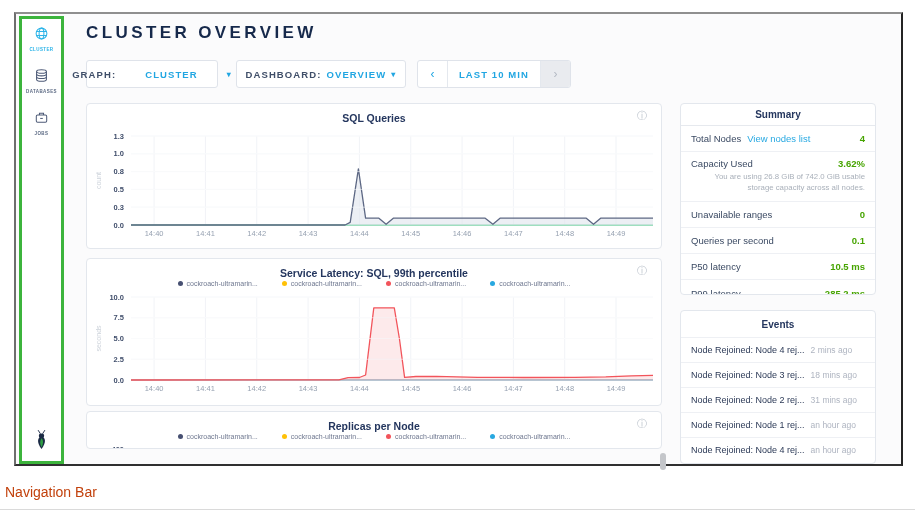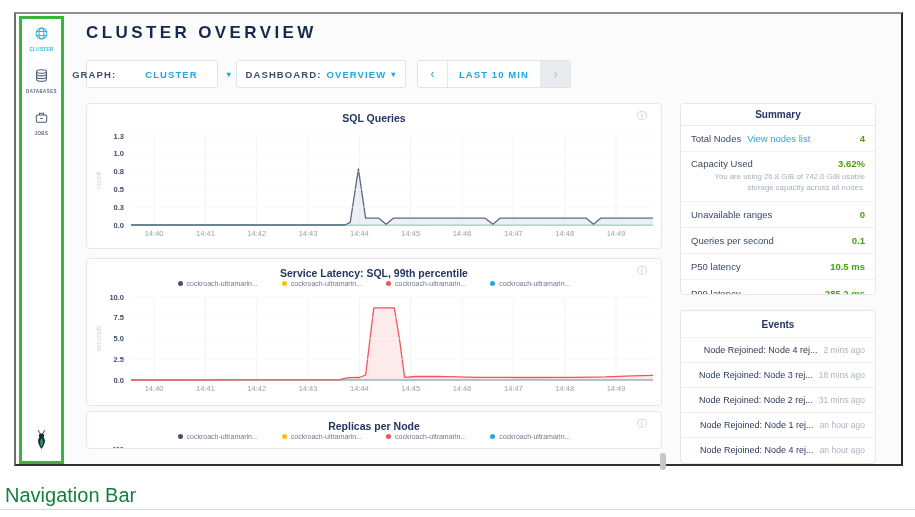--- a/index.html
+++ b/index.html
@@ -52,29 +52,29 @@
                  font-size:10px; font-weight:700; color:#24365e; border-bottom:1px solid #e6e9ee; }
   .sum-row { display:flex; align-items:center; justify-content:space-between; padding:0 10px;
              height:26px; border-bottom:1px solid #eef0f4; font-size:9.5px; color:#3b4a63; }
   .sum-row.tall { display:block; height:auto; padding:6px 10px 8px; }
   .sum-row.last { border-bottom:none; }
   .sum-row .line1 { display:flex; align-items:center; justify-content:space-between; }
   .sum-label { color:#3b4a63; }
   .sum-link { color:#28a9e2; margin-left:6px; cursor:pointer; }
   .sum-value { font-weight:700; color:#46a400; }
   .sum-note { margin-top:3px; font-size:7.8px; line-height:1.35; color:#a9b0ba; }
-  .ev-row { display:flex; align-items:center; justify-content:flex-end; padding:0 10px;
+  .ev-row { display:flex; align-items:center; justify-content:flex-start; padding:0 10px;
             height:25px; border-top:1px solid #eef0f4; }
   .ev-label { font-size:9px; color:#2c3a57; white-space:nowrap; overflow:hidden; }
   .ev-time { font-size:8.5px; color:#aeb4c0; white-space:nowrap; margin-left:6px; }
 
   .scroll-thumb { position:absolute; left:644px; top:439px; width:6px; height:17px;
                   background:#c4c6ca; border-radius:3px; cursor:pointer; }
 
-  .caption { position:absolute; left:5px; top:484px; font-size:20px; color:#15803d; }
+  .caption { position:absolute; left:5px; top:484px; font-size:14px; color:#c2410c; }
   .bottom-rule { position:absolute; left:0; top:509px; width:915px; height:1px; background:#dadada; }
 </style>
 </head>
 <body>
 
 <div class="canvas">
   <div class="window">
 
     <div class="nav-highlight">
       <nav class="sidebar" id="sidebar">

